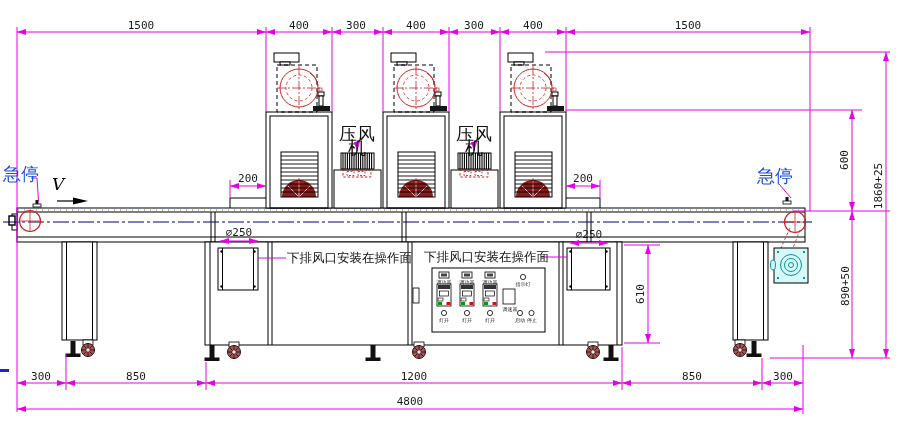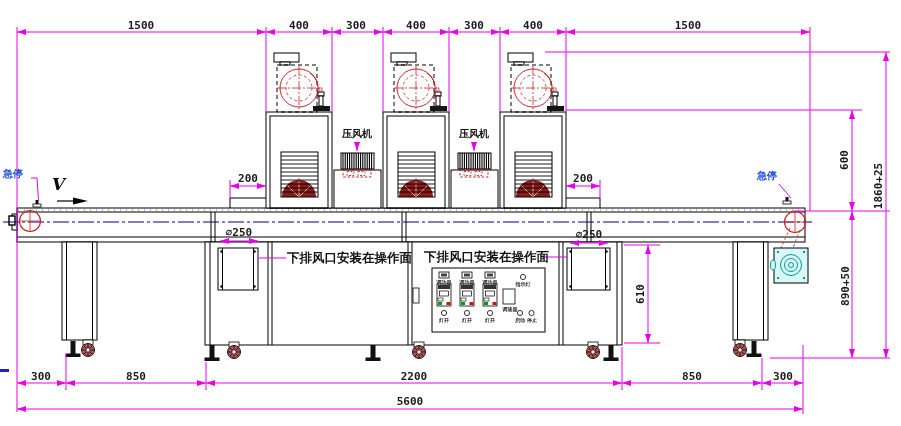--- a/index.html
+++ b/index.html
@@ -1,22 +1,22 @@
 <!DOCTYPE html>
 <html><head>
 <meta charset="utf-8">
 <style>
   html,body{margin:0;padding:0;background:#fff;}
   .stage{position:relative;width:901px;height:426px;background:#fff;overflow:hidden;
-         font-family:"DejaVu Sans Mono","Liberation Mono",monospace;font-weight:bold;}
+         font-family:"DejaVu Sans Mono","Liberation Mono",monospace;}
   .stage svg{position:absolute;left:0;top:0;}
   .t{position:absolute;font-size:11px;color:#1a1a1a;white-space:nowrap;line-height:12px;}
   .tc{text-align:center;}
   .rot{transform:rotate(-90deg);transform-origin:center;}
-  .cjk{font-family:"DejaVu Sans","Liberation Sans",sans-serif;font-size:10px;color:#111;line-height:14px;}
+  .cjk{font-family:"DejaVu Sans","Liberation Sans",sans-serif;font-size:18px;color:#111;line-height:14px;}
   .mag{color:#1d4ed8;}
   .big{font-family:"DejaVu Serif","Liberation Serif",serif;font-size:17px;font-style:italic;color:#000;}
   .tiny{position:absolute;font-size:5px;color:#222;font-family:"DejaVu Sans","Liberation Sans",sans-serif;
         white-space:nowrap;text-align:center;line-height:6px;}
 </style>
 </head>
 <body>
 
 <div class="stage">
 
@@ -286,24 +286,24 @@
 <span class="t tc" style="left:209px;top:227px;width:60px;">∅250</span>
 <span class="t tc" style="left:559px;top:229px;width:60px;">∅250</span>
 
 <span class="t tc rot" style="left:611px;top:288px;width:60px;">610</span>
 <span class="t tc rot" style="left:815px;top:154px;width:60px;">600</span>
 <span class="t tc rot" style="left:849px;top:180px;width:60px;">1860+25</span>
 <span class="t tc rot" style="left:816px;top:280px;width:60px;">890+50</span>
 
 <span class="t tc" style="left:11px;top:371px;width:60px;">300</span>
 <span class="t tc" style="left:106px;top:371px;width:60px;">850</span>
-<span class="t tc" style="left:384px;top:371px;width:60px;">2200</span>
+<span class="t tc" style="left:384px;top:371px;width:60px;">1200</span>
 <span class="t tc" style="left:662px;top:371px;width:60px;">850</span>
 <span class="t tc" style="left:753px;top:371px;width:60px;">300</span>
-<span class="t tc" style="left:380px;top:396px;width:60px;">5600</span>
+<span class="t tc" style="left:380px;top:396px;width:60px;">4800</span>
 
 <span class="cjk mag" style="position:absolute;left:3px;top:167px;">急停</span>
 <span class="cjk mag" style="position:absolute;left:757px;top:169px;">急停</span>
 
 <span class="big" style="position:absolute;left:52px;top:174px;">V</span>
 
 <span class="cjk tc" style="position:absolute;left:337px;top:127px;width:40px;text-align:center;">压风机</span>
 <span class="cjk tc" style="position:absolute;left:454px;top:127px;width:40px;text-align:center;">压风机</span>
 
 <span class="cjk" style="position:absolute;left:287px;top:251px;font-size:12.5px;">下排风口安装在操作面</span>

